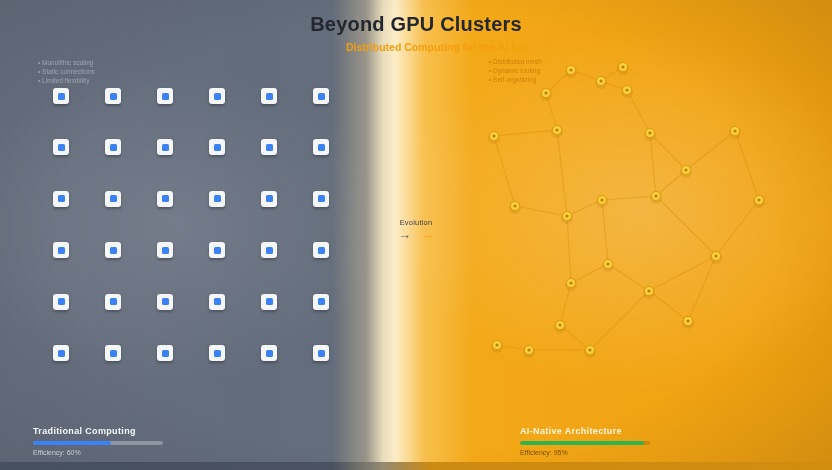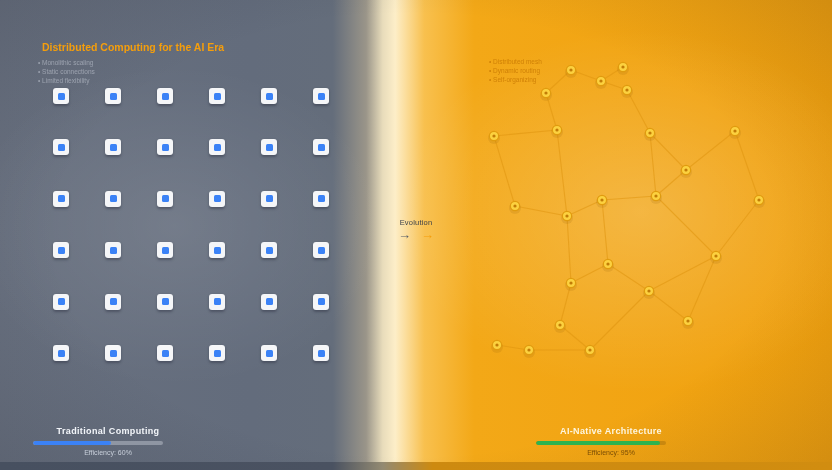--- a/index.html
+++ b/index.html
@@ -18,21 +18,21 @@
       radial-gradient(ellipse 300px 230px at 21% 48%, rgba(255,255,255,0.10), transparent 70%),
       radial-gradient(ellipse 350px 260px at 77% 45%, rgba(255,255,255,0.20), transparent 70%),
       radial-gradient(ellipse 620px 380px at 50% 50%, transparent 58%, rgba(18,20,30,0.17) 100%);
   }
 
   .title {
     position:absolute; top:13px; left:0; right:0; text-align:center;
     font-size:20px; font-weight:bold; color:#23272f; letter-spacing:0.2px;
   }
   .subtitle {
-    position:absolute; top:41px; left:0; right:0; 
+    position:absolute; top:41px; left:0; right:0; text-align:center;
     font-size:10.5px; font-weight:bold; color:#f59e0b;margin-left:42px;
   }
 
   .bullets { position:absolute; font-size:6.5px; line-height:9px; }
   .bullets-left  { left:38px;  top:58px; color:rgba(230,235,245,0.42); }
   .bullets-right { left:489px; top:57px; color:rgba(206,126,5,0.95); }
 
   .gpu-grid { position:absolute; inset:0; pointer-events:none; }
   .chip {
     position:absolute; border-radius:3px;
@@ -42,23 +42,23 @@
   .chip-core { width:7px; height:7px; border-radius:1.5px; }
 
   .network { position:absolute; inset:0; width:832px; height:470px; pointer-events:none; }
 
   .evolution { position:absolute; left:374px; top:218px; width:84px; text-align:center; }
   .evolution-label { font-size:7.5px; font-weight:normal; color:#3a3f48; letter-spacing:0.2px; }
   .arrows { display:flex; justify-content:center; gap:10px; margin-top:2px; }
   .arrow-gray   { color:#555c67; font-size:13px; line-height:12px; }
   .arrow-orange { color:#f59e0b; font-size:13px; line-height:12px; }
 
-  .stats { position:absolute; width:150px;text-align:center; }
+  .stats { position:absolute; width:150px; }
   .stats-left  { left:33px;  top:426px; }
-  .stats-right { left:536px; top:426px; }
+  .stats-right { left:520px; top:426px; }
   .stats-title { font-size:9px; font-weight:bold; letter-spacing:0.35px; }
   .stats-left  .stats-title { color:#f3f6fa; }
   .stats-right .stats-title { color:#fdf6e0; }
   .bar { width:130px; height:4px; border-radius:2px; margin-top:5px; overflow:hidden; }
   .bar-fill { height:100%; border-radius:2px; }
   .stats-caption { font-size:7px; margin-top:4px; }
   .stats-left  .stats-caption { color:#c8cfda; }
   .stats-right .stats-caption { color:#7b4e06; }
 
   .bottom-strip {
@@ -283,20 +283,21 @@
       <circle cx="571" cy="283" r="4.6" fill="#fcd13f" stroke="#e09b0e" stroke-width="1.2"></circle>
       <circle cx="571" cy="283" r="1.6" fill="#c27c06"></circle>
       <circle cx="688" cy="323" r="6" fill="rgba(120,70,0,0.12)"></circle>
       <circle cx="688" cy="321" r="4.6" fill="#fcd13f" stroke="#e09b0e" stroke-width="1.2"></circle>
       <circle cx="688" cy="321" r="1.6" fill="#c27c06"></circle>
       <circle cx="623" cy="69" r="6" fill="rgba(120,70,0,0.12)"></circle>
       <circle cx="623" cy="67" r="4.6" fill="#fcd13f" stroke="#e09b0e" stroke-width="1.2"></circle>
       <circle cx="623" cy="67" r="1.6" fill="#c27c06"></circle>
     </svg>
 
+  <h1 class="title">Beyond GPU Clusters</h1>
   <div class="subtitle">Distributed Computing for the AI Era</div>
 
   <div class="bullets bullets-left">
     <div>• Monolithic scaling</div>
     <div>• Static connections</div>
     <div>• Limited flexibility</div>
   </div>
 
   <div class="bullets bullets-right">
     <div>• Distributed mesh</div>

